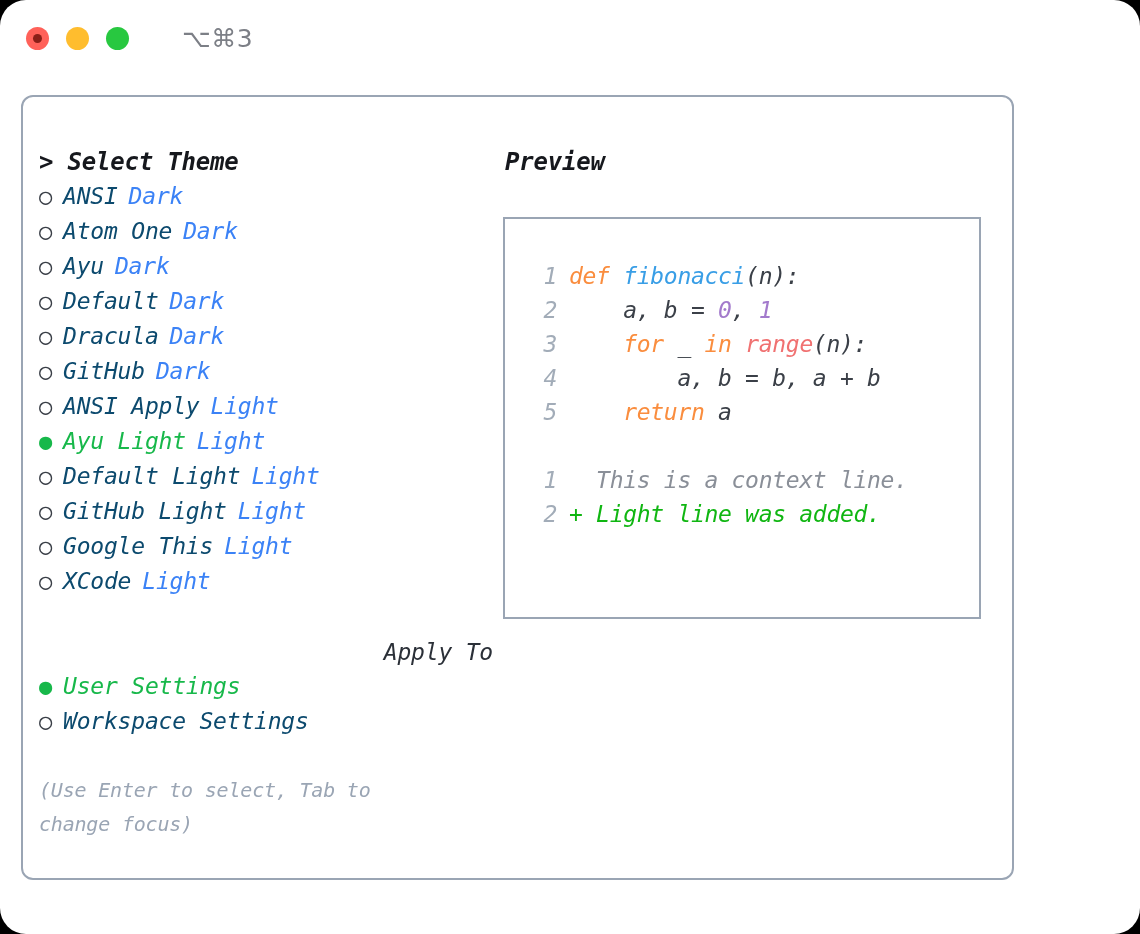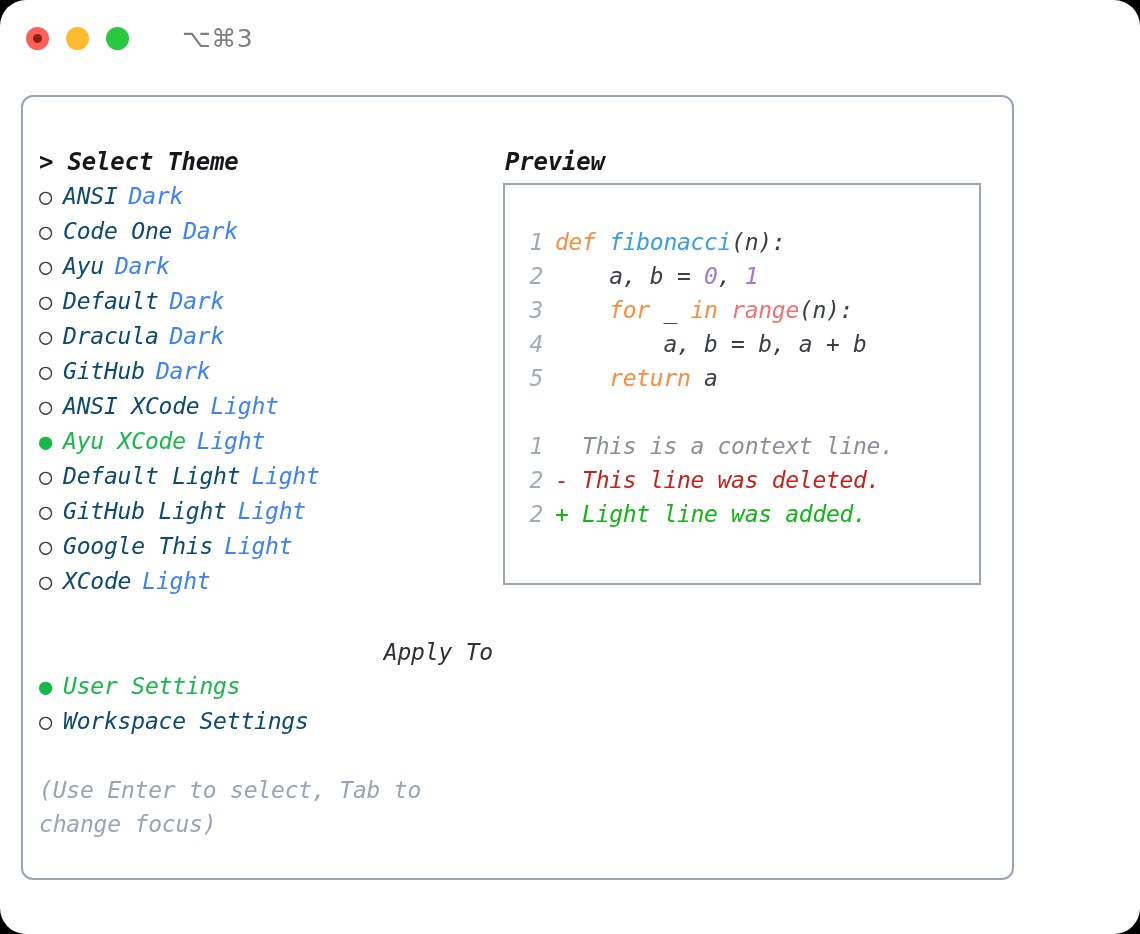--- a/index.html
+++ b/index.html
@@ -134,44 +134,44 @@
     color: #2b3038;
     line-height: 34px;
     padding-left: 24px;
     white-space: pre;
     letter-spacing: -0.2px;
     text-align: right;
   }
 
   .hint {
     margin-top: 34px;
-    font-size: 23px;
+    font-size: 20px;
     color: #9aa5b4;
     line-height: 34px;
     max-width: 405px;
     letter-spacing: -0.2px;
   }
 
   
   .preview-title {
     font-size: 24px;
     font-weight: bold;
     color: #16181d;
     line-height: 34px;
     letter-spacing: -0.2px;
     margin-left: 2px;
   }
   .preview-box {
-    margin-top: 4px;
+    margin-top: 38px;
     width: 478px;
     height: 402px;
     border: 2px solid #9aa5b4;
     box-sizing: border-box;
     background: #ffffff;
-    padding: 40px 0 0 14px;
+    padding: 40px 0 0 28px;
   }
   .code-line {
     font-size: 23px;
     line-height: 34px;
     white-space: pre;
     letter-spacing: -0.3px;
   }
   .lineno {
     color: #a2acb8;
     display: inline-block;
@@ -205,27 +205,27 @@
     <div class="win-title">⌥⌘3</div>
   </div>
 
   <div class="panel">
     <div class="panel-inner">
 
       <div class="col-left">
         <div class="section-title">&gt; Select Theme</div>
         <ul class="opt-list" id="theme-list">
             <li class="opt"><span class="marker">○</span><span class="opt-label">ANSI</span><span class="opt-variant">Dark</span></li>
-            <li class="opt"><span class="marker">○</span><span class="opt-label">Code One</span><span class="opt-variant">Dark</span></li>
+            <li class="opt"><span class="marker">○</span><span class="opt-label">Atom One</span><span class="opt-variant">Dark</span></li>
             <li class="opt"><span class="marker">○</span><span class="opt-label">Ayu</span><span class="opt-variant">Dark</span></li>
             <li class="opt"><span class="marker">○</span><span class="opt-label">Default</span><span class="opt-variant">Dark</span></li>
             <li class="opt"><span class="marker">○</span><span class="opt-label">Dracula</span><span class="opt-variant">Dark</span></li>
             <li class="opt"><span class="marker">○</span><span class="opt-label">GitHub</span><span class="opt-variant">Dark</span></li>
-            <li class="opt"><span class="marker">○</span><span class="opt-label">ANSI XCode</span><span class="opt-variant">Light</span></li>
-            <li class="opt selected"><span class="marker">●</span><span class="opt-label">Ayu XCode</span><span class="opt-variant">Light</span></li>
+            <li class="opt"><span class="marker">○</span><span class="opt-label">ANSI Apply</span><span class="opt-variant">Light</span></li>
+            <li class="opt selected"><span class="marker">●</span><span class="opt-label">Ayu Light</span><span class="opt-variant">Light</span></li>
             <li class="opt"><span class="marker">○</span><span class="opt-label">Default Light</span><span class="opt-variant">Light</span></li>
             <li class="opt"><span class="marker">○</span><span class="opt-label">GitHub Light</span><span class="opt-variant">Light</span></li>
             <li class="opt"><span class="marker">○</span><span class="opt-label">Google This</span><span class="opt-variant">Light</span></li>
             <li class="opt"><span class="marker">○</span><span class="opt-label">XCode</span><span class="opt-variant">Light</span></li>
           </ul>
 
         <div class="group-gap"></div>
 
         <div class="apply-title">Apply To</div>
         <ul class="opt-list" id="apply-list">
@@ -242,21 +242,20 @@
           <div id="code-block">
               <div class="code-line"><span class="lineno">1</span><span class="tok-kw">def </span><span class="tok-fn">fibonacci</span><span class="tok-plain">(n):</span></div>
               <div class="code-line"><span class="lineno">2</span><span class="tok-plain">    a, b = </span><span class="tok-num">0</span><span class="tok-plain">, </span><span class="tok-num">1</span></div>
               <div class="code-line"><span class="lineno">3</span><span class="tok-plain">    </span><span class="tok-kw">for</span><span class="tok-plain"> _ </span><span class="tok-kw">in</span><span class="tok-plain"> </span><span class="tok-call">range</span><span class="tok-plain">(n):</span></div>
               <div class="code-line"><span class="lineno">4</span><span class="tok-plain">        a, b = b, a + b</span></div>
               <div class="code-line"><span class="lineno">5</span><span class="tok-plain">    </span><span class="tok-kw">return</span><span class="tok-plain"> a</span></div>
             </div>
           <div class="blank-line"></div>
           <div id="diff-block">
               <div class="code-line"><span class="lineno">1</span><span class="diff-ctx">  This is a context line.</span></div>
-              <div class="code-line"><span class="lineno">2</span><span class="diff-del">- This line was deleted.</span></div>
               <div class="code-line"><span class="lineno">2</span><span class="diff-add">+ Light line was added.</span></div>
             </div>
         </div>
       </div>
 
     </div>
   </div>
 </div>
 
 </body></html>

